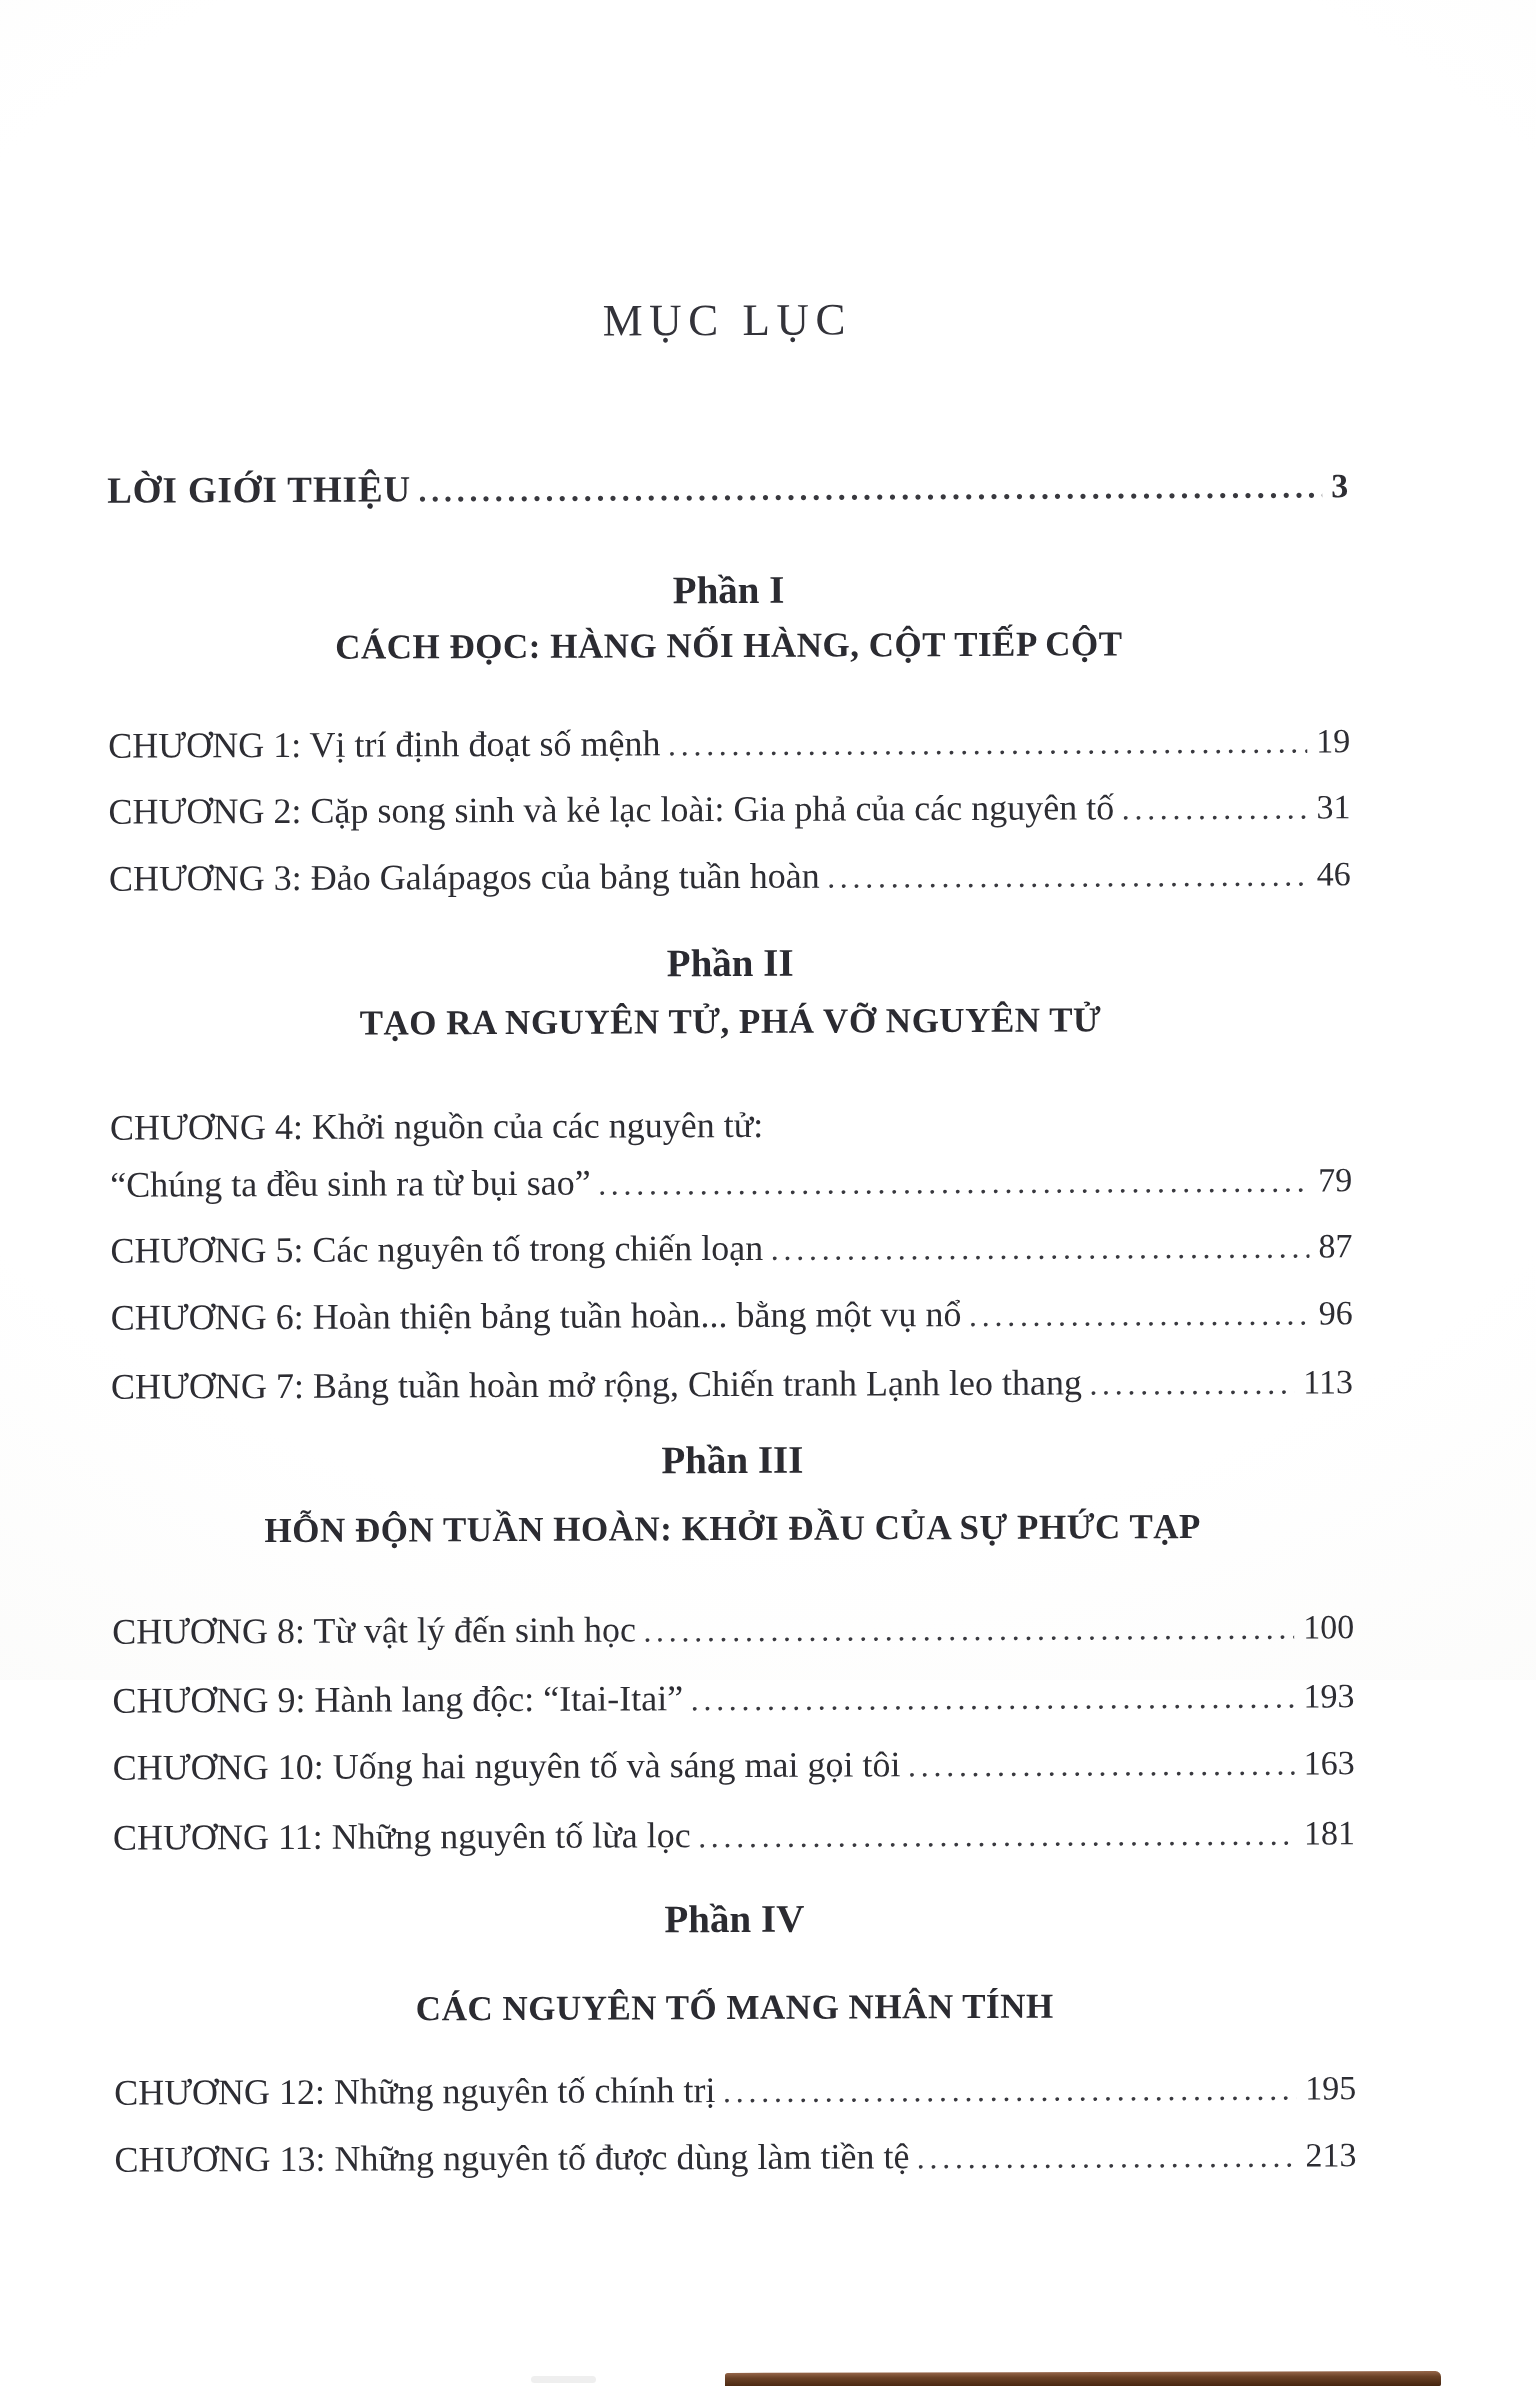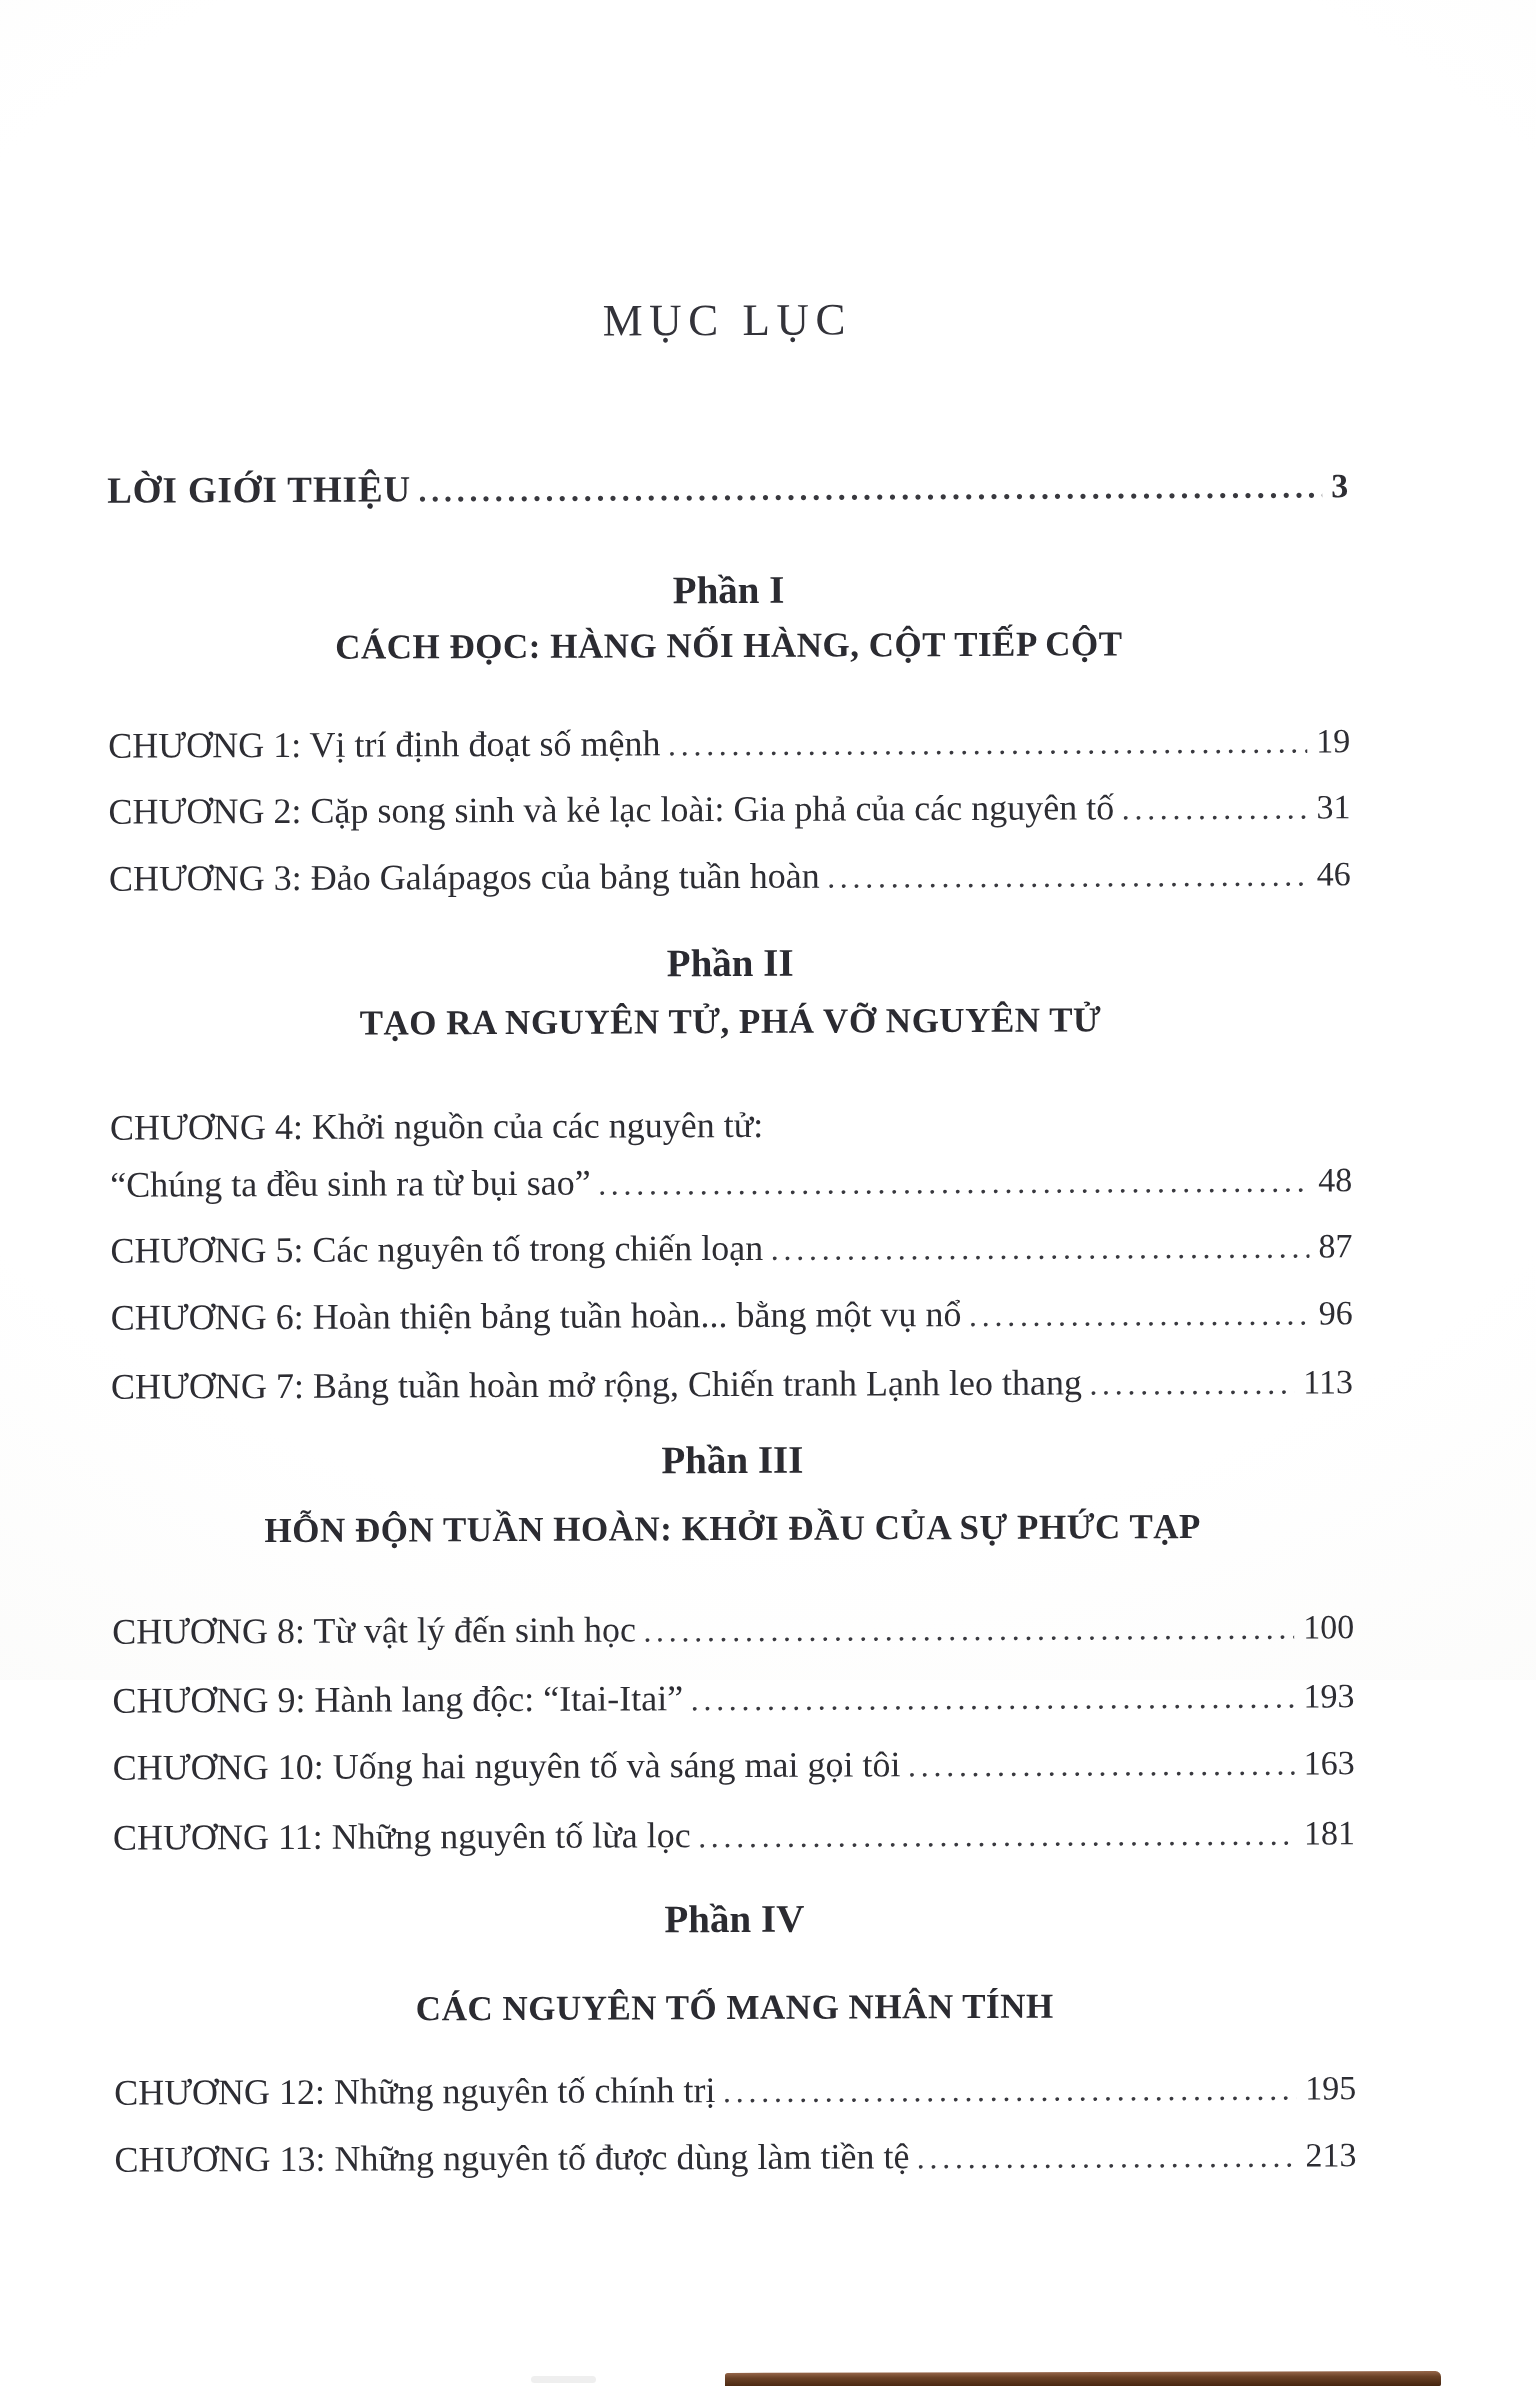--- a/index.html
+++ b/index.html
@@ -128,21 +128,21 @@
 
     <div class="part-heading m-p2h">Phần II</div>
     <div class="part-subtitle m-p2s">TẠO RA NGUYÊN TỬ, PHÁ VỠ NGUYÊN TỬ</div>
 
     <div class="row m-ch4a">
       <span class="label">CHƯƠNG 4: Khởi nguồn của các nguyên tử:</span>
     </div>
     <div class="row m-ch4b">
       <span class="label">“Chúng ta đều sinh ra từ bụi sao”</span>
       <span class="leader">........................................................................................................................</span>
-      <span class="pagenum">48</span>
+      <span class="pagenum">79</span>
     </div>
     <div class="row m-ch5">
       <span class="label">CHƯƠNG 5: Các nguyên tố trong chiến loạn</span>
       <span class="leader">........................................................................................................................</span>
       <span class="pagenum">87</span>
     </div>
     <div class="row m-ch6">
       <span class="label">CHƯƠNG 6: Hoàn thiện bảng tuần hoàn... bằng một vụ nổ</span>
       <span class="leader">........................................................................................................................</span>
       <span class="pagenum">96</span>

